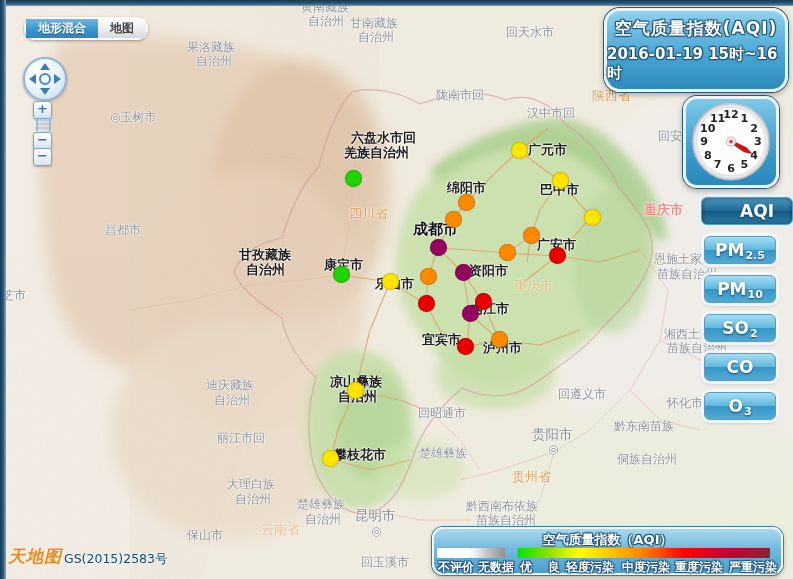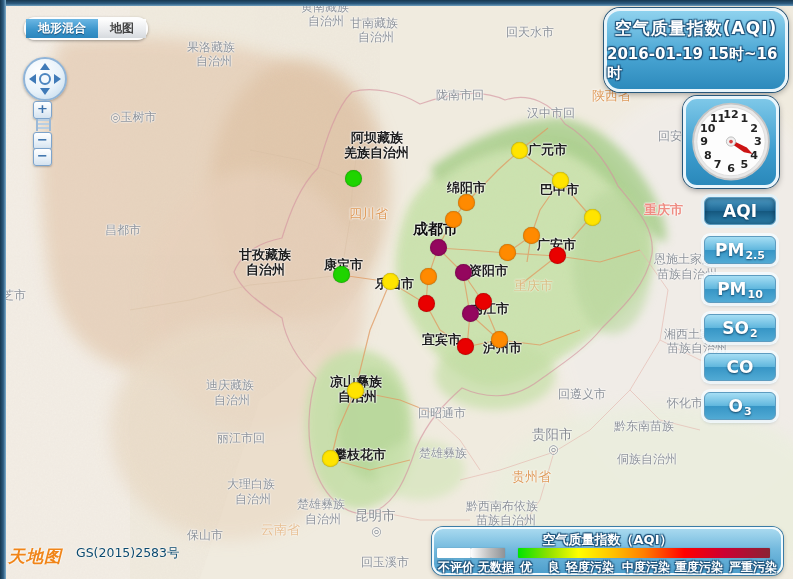--- a/index.html
+++ b/index.html
@@ -78,39 +78,39 @@
 
   
   .btn-col{position:absolute;left:701px;top:197px;width:78px;z-index:7;}
   .pbtn{width:70px;height:26px;margin:0 auto 11px auto;border-radius:6px;cursor:pointer;
     border:1px solid #5d9cc0;text-align:center;line-height:26px;color:#fff;
     font-size:17px;font-weight:bold;text-shadow:0 1px 2px rgba(8,52,84,.85);
     box-shadow:0 0 0 3px rgba(245,252,255,.85),0 2px 4px rgba(20,60,90,.35);
     background:linear-gradient(180deg,#a6def4 0%,#62b8de 48%,#3796c6 52%,#51aad4 100%);}
   .pbtn .sub{font-size:11px;font-weight:bold;vertical-align:-3px;margin-left:1px;}
   .pbtn.active{background:linear-gradient(180deg,#4e9cc4 0%,#1d6794 50%,#15587f 52%,#2e82ad 100%);
-    box-shadow:0 0 0 3px rgba(225,242,250,.9),inset 0 0 5px rgba(0,20,40,.55);}
+    box-shadow:0 0 0 3px rgba(225,242,250,.9),inset 0 0 5px rgba(0,20,40,.55);padding-left:20px;}
 
   
   .legend{position:absolute;left:432px;top:527px;width:347px;height:44px;z-index:7;
     border-radius:11px;border:2px solid #f2fafd;
     box-shadow:0 0 0 1px #3a7ca6,0 2px 5px rgba(0,0,0,.3);
     background:linear-gradient(180deg,#a8d9ef 0%,#74bade 45%,#4e9fcc 100%);}
   .lg-title{position:absolute;left:0;right:0;top:2px;text-align:center;font-size:13px;font-weight:bold;color:#fff;
     text-shadow:1px 1px 1px #1c5078,-1px -1px 1px #1c5078,1px -1px 1px #1c5078,-1px 1px 1px #1c5078;}
   .lg-bar{position:absolute;top:19px;height:10px;border-radius:1px;box-shadow:0 0 1px rgba(0,0,0,.4);}
   .lg-bar.white{left:3px;width:34px;background:#fff;}
   .lg-bar.gray{left:37px;width:34px;background:linear-gradient(90deg,#fdfdfd 0%,#bdbdbd 55%,#8f9296 100%);}
   .lg-bar.colors{left:84px;width:252px;
     background:linear-gradient(90deg,#00e400 0%,#8ee000 12%,#ffff00 24%,#ffc000 38%,#ff7e00 50%,#ff0000 66%,#cc0033 82%,#8a2333 100%);}
   #legend-labels .lg-item{position:absolute;top:30px;transform:translateX(-50%);font-size:12px;font-weight:bold;color:#fff;white-space:nowrap;
     text-shadow:1px 1px 1px #1c5078,-1px -1px 1px #1c5078,1px -1px 1px #1c5078,-1px 1px 1px #1c5078;}
 
   
-  .attrib{position:absolute;left:8px;top:545px;z-index:6;display:flex;align-items:flex-start;gap:14px;}
+  .attrib{position:absolute;left:8px;top:545px;z-index:6;display:flex;align-items:flex-end;gap:2px;}
   .tdt-logo{font-size:17px;font-weight:bold;font-style:italic;color:#f08519;letter-spacing:1px;
     text-shadow:0 0 2px #fff,0 0 2px #fff;}
   .gs-text{font-size:12.5px;color:#0c4a6e;text-shadow:0 0 2px #fff,0 0 2px #fff;}
 </style>
 </head>
 <body>
 
 <div class="stage">
 
   <svg class="mapbg" width="793" height="579" viewBox="0 0 793 579">
@@ -196,21 +196,21 @@
       <span class="map-label ext" style="left: 187px; top: 41px;">果洛藏族</span>
       <span class="map-label ext" style="left: 196px; top: 55px;">自治州</span>
       <span class="map-label ext" style="left: 110px; top: 111px;">◎玉树市</span>
       <span class="map-label ext" style="left: 506px; top: 26px;">回天水市</span>
       <span class="map-label ext" style="left: 436px; top: 89px;">陇南市回</span>
       <span class="map-label ext" style="left: 527px; top: 107px;">汉中市回</span>
       <span class="map-label ext" style="left: 658px; top: 130px;">回安康市</span>
       <span class="map-label prov" style="left: 592px; top: 89px;">陕西省</span>
       <span class="map-label ext" style="left: 105px; top: 224px;">昌都市</span>
       <span class="map-label ext" style="left: -10px; top: 289px;">林芝市</span>
-      <span class="map-label city" style="left: 351px; top: 131px;">阿坝藏族</span>
+      <span class="map-label city" style="left: 351px; top: 131px;">六盘水市回</span>
       <span class="map-label city" style="left: 344px; top: 146px;">羌族自治州</span>
       <span class="map-label prov" style="left: 349px; top: 207px;">四川省</span>
       <span class="map-label city" style="left: 239px; top: 248px;">甘孜藏族</span>
       <span class="map-label city" style="left: 246px; top: 263px;">自治州</span>
       <span class="map-label city" style="left: 324px; top: 258px;">康定市</span>
       <span class="map-label city15" style="left: 413px; top: 221px;">成都市</span>
       <span class="map-label city" style="left: 447px; top: 181px;">绵阳市</span>
       <span class="map-label city" style="left: 528px; top: 143px;">广元市</span>
       <span class="map-label city" style="left: 540px; top: 183px;">巴中市</span>
       <span class="map-label city" style="left: 537px; top: 238px;">广安市</span>

